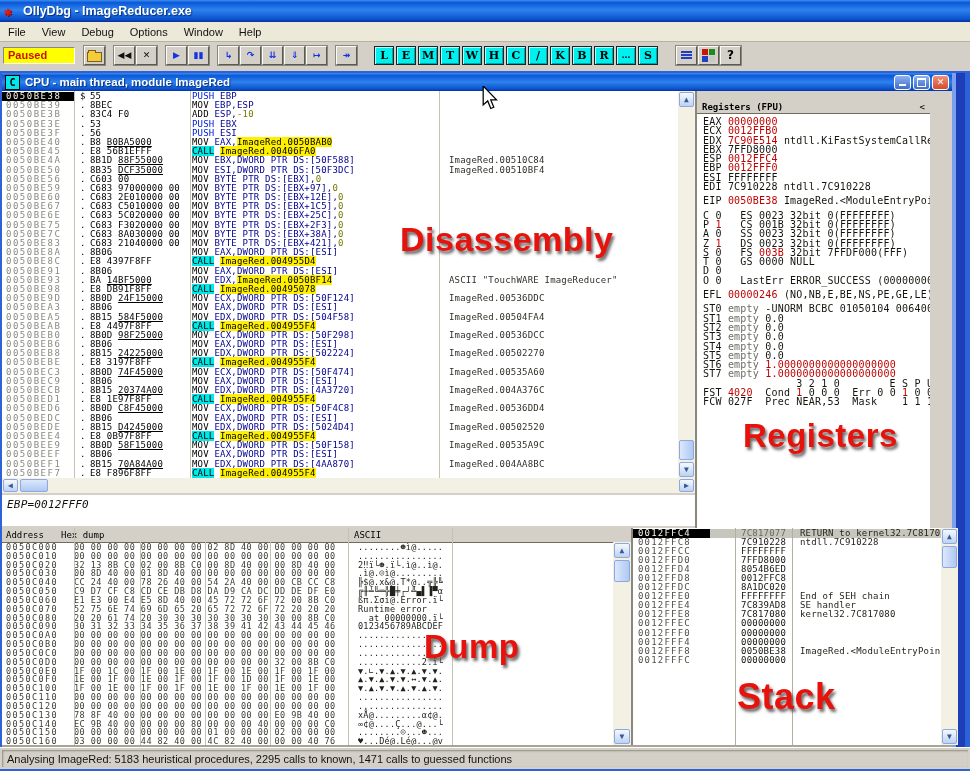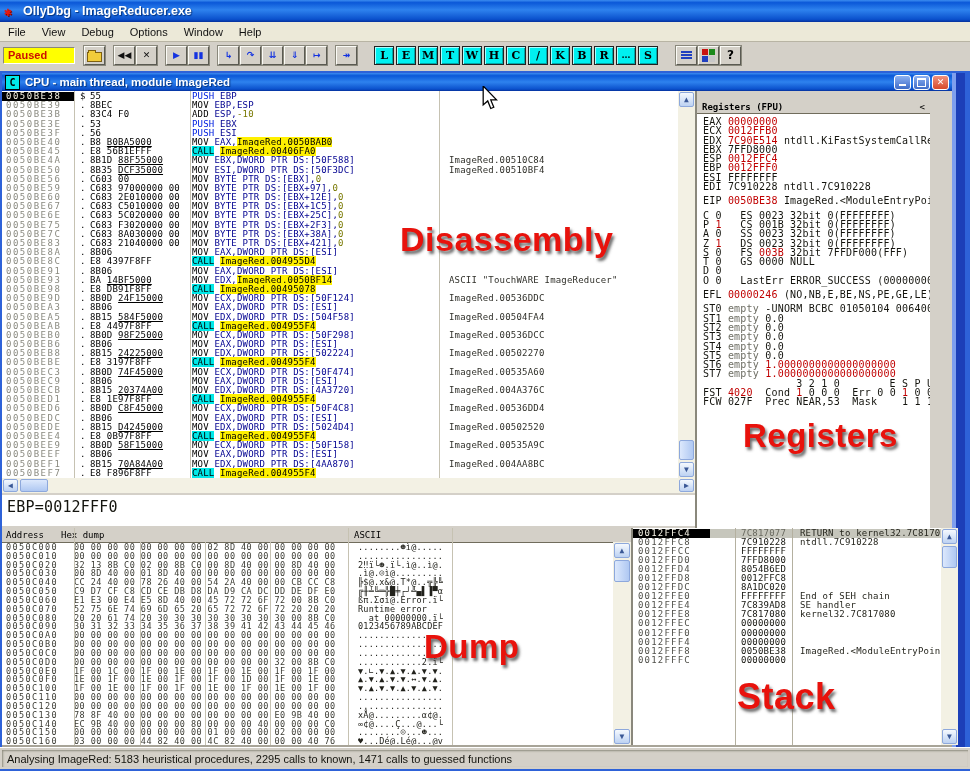--- a/index.html
+++ b/index.html
@@ -48,22 +48,22 @@
   .wbtn{width:17px;height:15px;border:1px solid #fff;border-radius:3px;color:#fff;
     background:linear-gradient(180deg,#8DB1F2,#3E6CC8);font:bold 9px "DejaVu Sans",sans-serif;
     display:flex;align-items:center;justify-content:center;box-sizing:border-box;}
   .wbtn.close{background:linear-gradient(180deg,#F0927E,#D6492A);}
   .wbtn .restore-glyph{width:7px;height:6px;border:1px solid #fff;border-top-width:2px;display:block;}
   .wbtn .min-glyph{width:7px;height:2px;background:#fff;display:block;margin-top:6px;}
   
   .pane{position:absolute;background:#ffffff;overflow:hidden;}
   #disasm{left:2px;top:91px;width:676px;height:387px;padding-top:1px;box-sizing:border-box;}
   #registers{left:697px;top:100px;width:233px;height:437px;}
-  #info-pane{left:2px;top:495px;width:693px;height:31px;font-size:15px;letter-spacing:.2px;
-    padding:3px 16px 0 5px;box-sizing:border-box;color:#14140E;}
+  #info-pane{left:2px;top:495px;width:693px;height:31px;font-size:11px;letter-spacing:.2px;
+    padding:3px 16px 0 5px;box-sizing:border-box;color:#14140E;font-style:italic;}
   #dump{left:2px;top:528px;width:629px;height:217px;}
   #stack{left:633px;top:528px;width:308px;height:217px;padding-top:1px;box-sizing:border-box;}
   .colline{position:absolute;width:1px;background:#C6C2B2;}
   .vsplit{position:absolute;width:2px;background:#8A887C;}
   
   .drow{height:9.2px;line-height:9.2px;font-size:9px;letter-spacing:.2px;display:flex;white-space:pre;}
   .d-addr{width:72px;flex:none;padding-left:4px;letter-spacing:1.5px;color:#8A8A80;box-sizing:border-box;}
   .d-pre{width:16px;flex:none;padding-left:6px;color:#000;box-sizing:border-box;}
   .d-bytes{width:96px;flex:none;color:#000;box-sizing:border-box;}
   .d-ins{width:253px;flex:none;padding-left:6px;box-sizing:border-box;}

